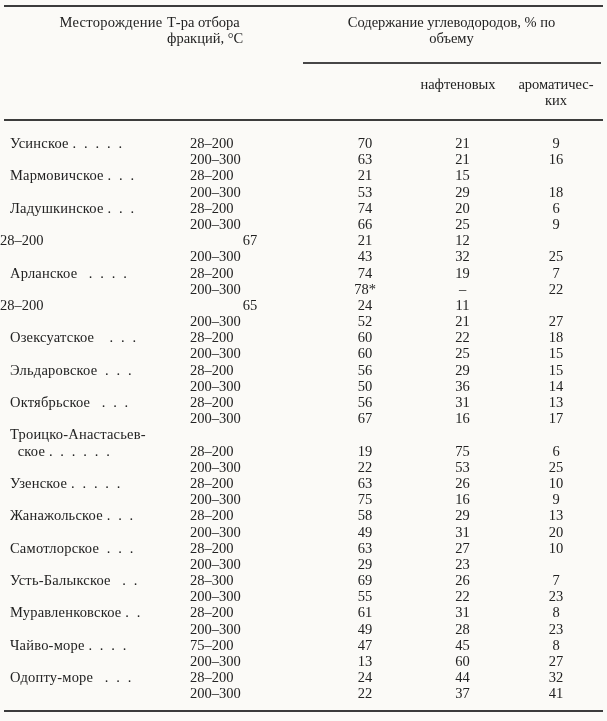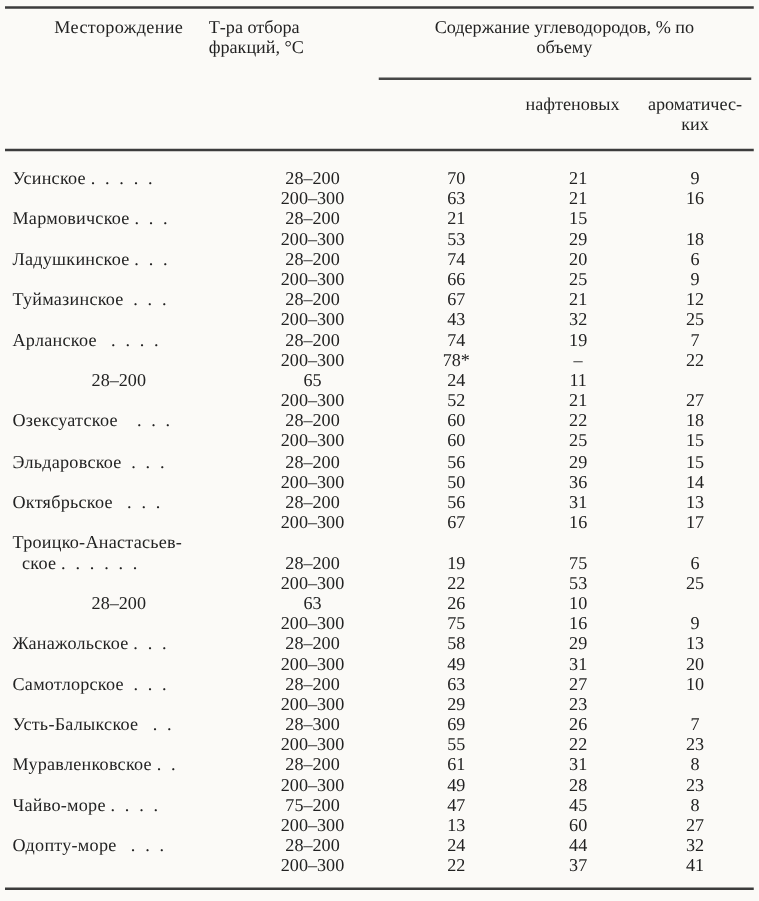--- a/index.html
+++ b/index.html
@@ -17,39 +17,39 @@
     left: 4px;
     right: 4px;
     background: #3c3c3c;
   }
   .rule.top { top: 5px; height: 2px; }
   .rule.header-bottom { top: 119px; height: 2px; }
   .rule.bottom { top: 710px; height: 2px; }
   .rule.content-div { top: 62px; left: 303px; right: 6px; height: 1.5px; background: #474747; }
 
   .hdr { position: absolute; font-size: 14.5px; line-height: 16px; }
-  .hdr-field { left: 0; width: 190px; top: 14px; text-align: center; letter-spacing: .3px; }
+  .hdr-field { left: 0; width: 190px; top: 14px; text-align: center; letter-spacing: .3px; padding-left: 16px; }
   .hdr-temp { left: 167px; top: 14px; width: 120px; text-align: left; }
   .hdr-content { left: 300px; width: 303px; top: 14px; text-align: center; }
   .subhdr { position: absolute; top: 77px; text-align: center; font-size: 14.5px; line-height: 15.5px; }
   .subhdr.p { left: 306px; width: 112px; }
   .subhdr.n { left: 408px; width: 100px; }
   .subhdr.a { left: 506px; width: 100px; }
 
   .tbody { position: absolute; top: 135px; left: 0; width: 531px; }
   .row {
     display: grid;
     grid-template-columns: 190px 120px 110px 85px 102px;
     height: 16.2px;
     line-height: 16.2px;
     font-size: 14.5px;
   }
   .cell { overflow: hidden; }
   .cell.name { padding-left: 10px; white-space: pre; letter-spacing: .2px; }
-  .cell.temp { text-align: center; }
+  .cell.temp { text-align: left; }
   .cell.num { text-align: center; }
 </style>
 </head>
 <body>
 
 <div class="page">
 
   <div class="rule top"></div>
 
   <div class="hdr hdr-field">Месторождение</div>
@@ -118,21 +118,20 @@
 
   <div class="row">
     <div class="cell name"></div>
     <div class="cell temp">200–300</div>
     <div class="cell num">66</div>
     <div class="cell num">25</div>
     <div class="cell num">9</div>
   </div>
 
   <div class="row">
-    <div class="cell name">Туймазинское  .  .  .</div>
     <div class="cell temp">28–200</div>
     <div class="cell num">67</div>
     <div class="cell num">21</div>
     <div class="cell num">12</div>
   </div>
 
   <div class="row">
     <div class="cell name"></div>
     <div class="cell temp">200–300</div>
     <div class="cell num">43</div>
@@ -237,20 +236,21 @@
 
   <div class="row">
     <div class="cell name"></div>
     <div class="cell temp">200–300</div>
     <div class="cell num">22</div>
     <div class="cell num">53</div>
     <div class="cell num">25</div>
   </div>
 
   <div class="row">
+    <div class="cell name">Узенское .  .  .  .  .</div>
     <div class="cell temp">28–200</div>
     <div class="cell num">63</div>
     <div class="cell num">26</div>
     <div class="cell num">10</div>
   </div>
 
   <div class="row">
     <div class="cell name"></div>
     <div class="cell temp">200–300</div>
     <div class="cell num">75</div>

